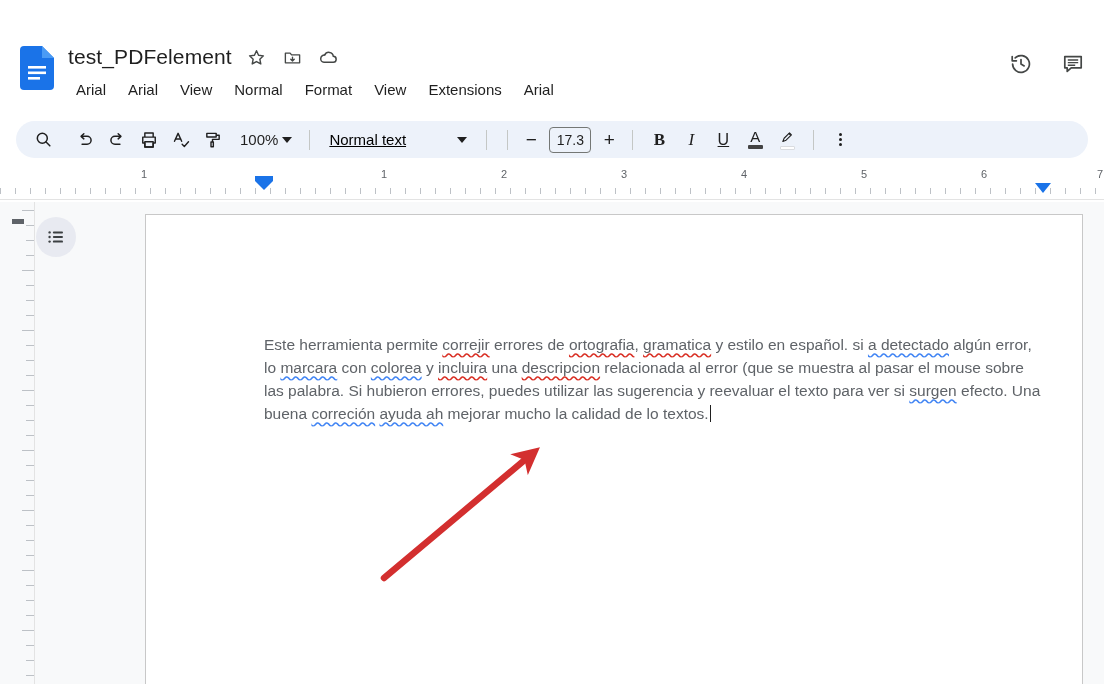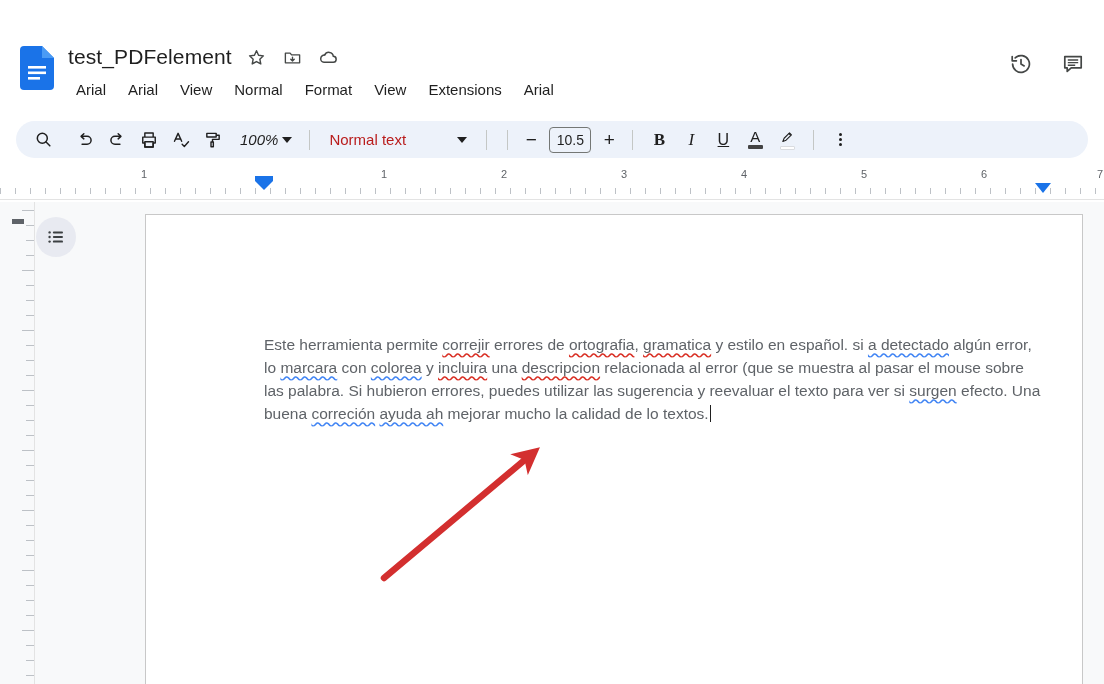--- a/index.html
+++ b/index.html
@@ -117,38 +117,37 @@
     margin: 0 9px;
     flex: 0 0 auto;
   }
   .tb-zoom {
     display: flex; align-items: center;
     gap: 4px;
     padding: 4px 6px 4px 10px;
     border-radius: 4px;
     cursor: pointer;
     flex: 0 0 auto;
-    font-style: italic;
   }
   .tb-zoom-label { font-size: 15px; color: #1f1f1f; }
   .caret {
     width: 0; height: 0;
     border-left: 5px solid transparent;
     border-right: 5px solid transparent;
     border-top: 6px solid #1f1f1f;
   }
   .tb-select {
     display: flex; align-items: center;
     justify-content: space-between;
     border-radius: 4px;
     cursor: pointer;
     padding: 4px 8px;
     flex: 0 0 auto;
   }
-  .tb-select-label { font-size: 15px; color: #b91c1c; white-space: nowrap; }
+  .tb-select-label { font-size: 15px; color: #000000; white-space: nowrap; text-decoration: underline; }
   .style-select { width: 138px; }
   .font-select  { width: 115px; }
   .fontsize-group {
     display: flex; align-items: center;
     gap: 6px;
     flex: 0 0 auto;
   }
   .step-btn {
     width: 24px; height: 24px;
     display: flex; align-items: center; justify-content: center;
@@ -477,21 +476,21 @@
       <span class="caret"></span>
     </div>
 
     <div class="tb-sep"></div>
 
 
     <div class="tb-sep"></div>
 
     <div class="fontsize-group">
       <div class="step-btn">−</div>
-      <div class="fontsize-box">10.5</div>
+      <div class="fontsize-box">17.3</div>
       <div class="step-btn">+</div>
     </div>
 
     <div class="tb-sep"></div>
 
     <div class="tb-btn">
       <span class="tb-bold">B</span>
     </div>
     <div class="tb-btn">
       <span class="tb-ital">I</span>

